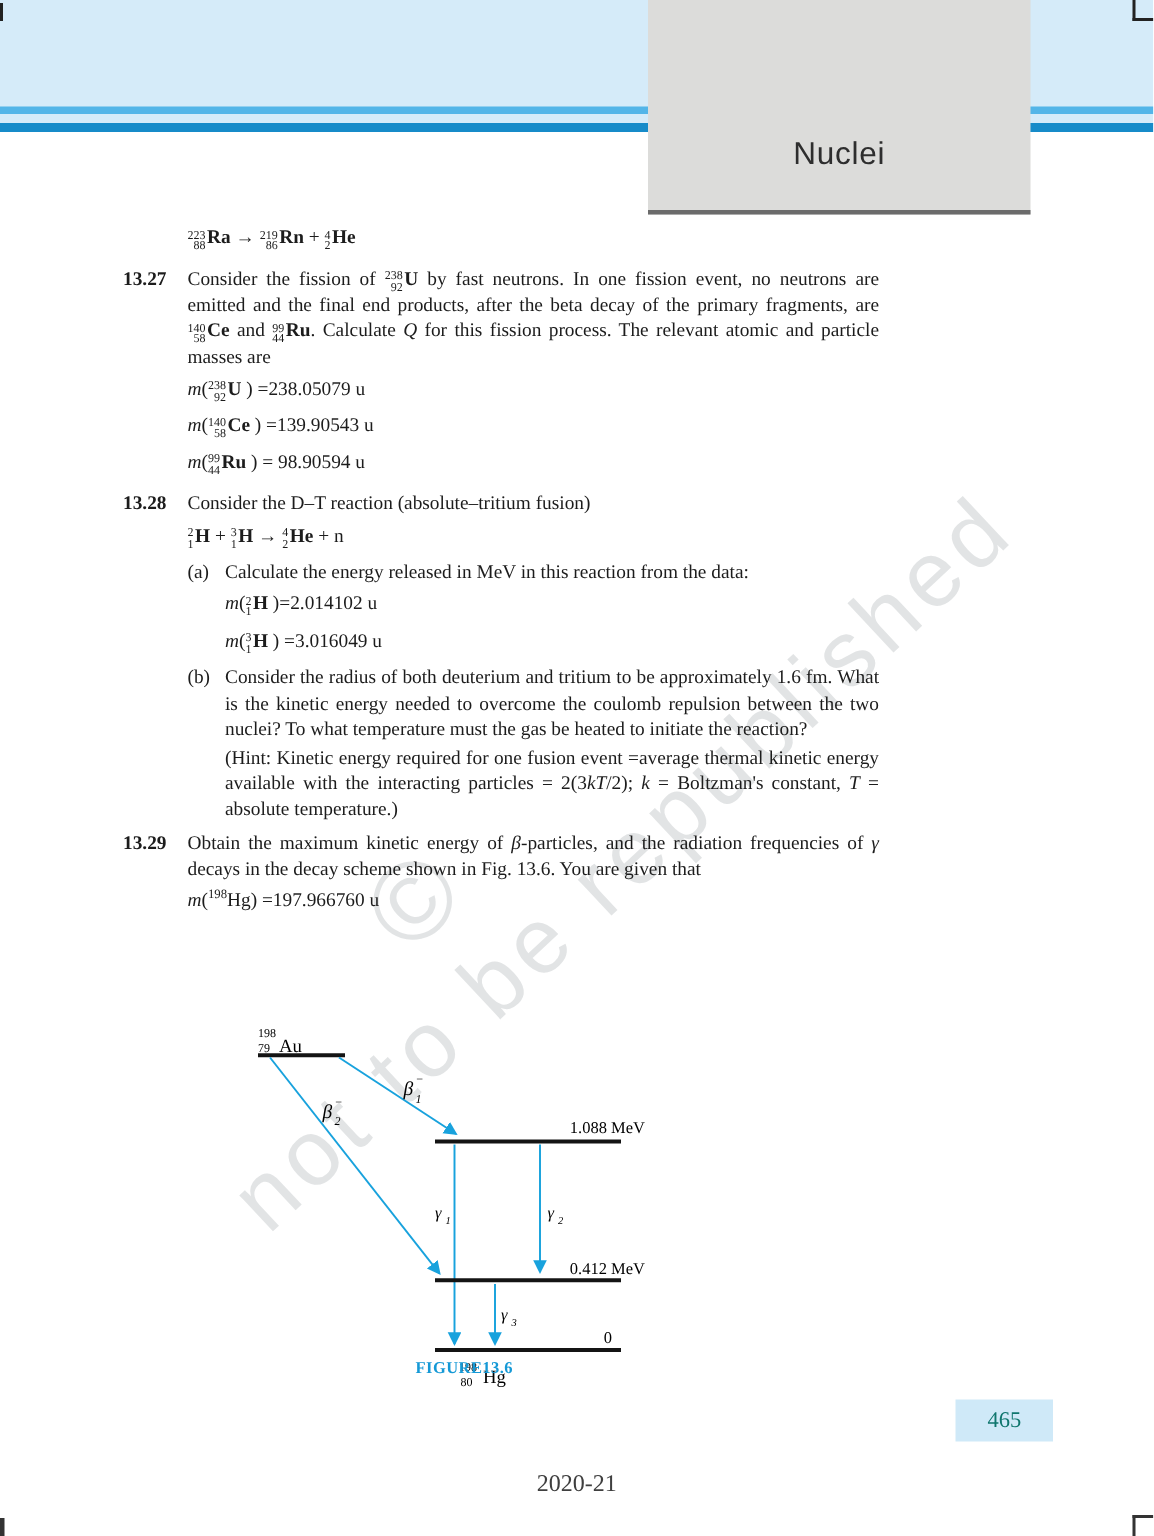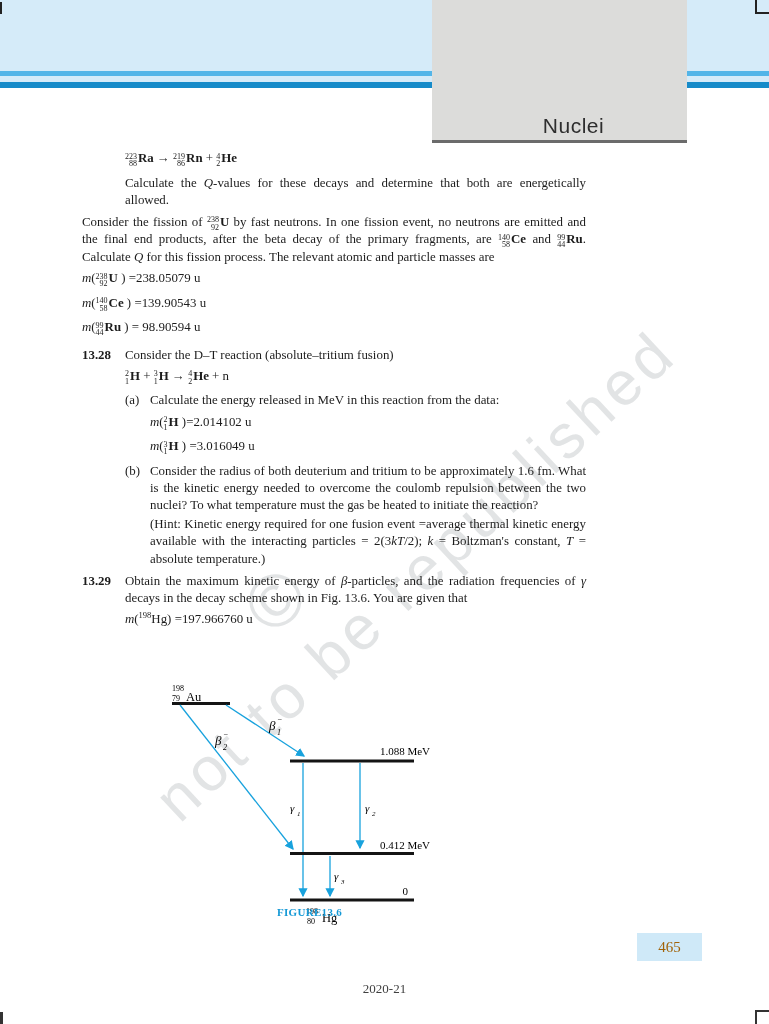--- a/index.html
+++ b/index.html
@@ -5,22 +5,22 @@
   html,body{margin:0;padding:0;background:#fff;}
   #page{position:relative;width:769px;height:1024px;background:#ffffff;overflow:hidden;
         font-family:"Liberation Serif","DejaVu Serif",serif;color:#1c1c1c;}
 
   
   .band-light{position:absolute;left:0;top:0;width:769px;height:83px;background:#d5ebf9;}
   .stripe-mid{position:absolute;left:0;top:71px;width:769px;height:5px;background:#53b5e8;}
   .stripe-dark{position:absolute;left:0;top:82px;width:769px;height:6px;background:#168bc9;}
   .chapter-box{position:absolute;left:432px;top:0;width:255px;height:140px;background:#dcdcda;
                border-bottom:3px solid #6b6b6b;z-index:5;}
-  .chapter-title{position:absolute;bottom:2px;left:0;width:100%;text-align:center;
-                 font-family:"Liberation Sans","DejaVu Sans",sans-serif;font-size:21px;color:#2e2e2e;letter-spacing:0.5px;padding-left:14px;}
+  .chapter-title{position:absolute;bottom:25px;left:0;width:100%;text-align:center;
+                 font-family:"Liberation Sans","DejaVu Sans",sans-serif;font-size:21px;color:#2e2e2e;letter-spacing:0.5px;}
 
   
   .mark-tr{position:absolute;top:0;right:0;width:12px;height:12px;border-left:2px solid #222;border-bottom:2px solid #222;}
   .mark-tl{position:absolute;top:2px;left:0;width:2px;height:12px;background:#222;}
   .mark-br{position:absolute;bottom:0;right:0;width:12px;height:12px;border-left:2px solid #333;border-top:2px solid #333;}
   .mark-bl{position:absolute;bottom:0;left:0;width:3px;height:12px;background:#333;}
 
   
   .wm{position:absolute;z-index:1;color:rgba(168,172,176,0.33);font-family:"Liberation Sans","DejaVu Sans",sans-serif;pointer-events:none;}
   .wm-text{left:45px;top:540px;width:740px;text-align:center;font-size:62px;letter-spacing:5px;
@@ -45,23 +45,23 @@
   .nuc .stack{display:inline-block;vertical-align:-4px;text-align:right;
               font-size:8px;line-height:7.5px;margin-right:1px;}
   .nuc .stack span{display:block;}
   .nuc .sym{font-size:inherit;font-weight:bold;}
 
   
   #figure{position:absolute;left:150px;top:668px;z-index:2;}
   .fig-caption{position:absolute;left:277px;top:906px;z-index:2;font-weight:bold;font-size:11px;
                color:#1599d6;letter-spacing:0.3px;}
   .page-badge{position:absolute;left:637px;top:933px;width:65px;height:28px;background:#cfe9f8;z-index:2;
-              display:flex;align-items:center;justify-content:center;font-size:15px;color:#a16207;}
+              display:flex;align-items:center;justify-content:center;font-size:15px;color:#0f766e;}
   .footer{position:absolute;left:0;top:981px;width:100%;text-align:center;z-index:2;
-          font-size:13px;color:#3f3f3f;}
+          font-size:16px;color:#3f3f3f;}
 </style>
 </head>
 <body>
 
 <div id="page">
 
   <div class="band-light"></div>
   <div class="stripe-mid"></div>
   <div class="stripe-dark"></div>
   <div class="chapter-box">
@@ -74,24 +74,24 @@
   <div class="mark-br"></div>
 
   <div class="wm wm-c">©</div>
   <div class="wm wm-text">not to be republished</div>
 
   <div id="content">
       <div class="prob">
         <div class="pnum"></div>
         <div class="pbody">
           <div class="blk-formula"><span class="nuc"><span class="stack"><span>223</span><span>88</span></span><span class="sym">Ra</span></span> → <span class="nuc"><span class="stack"><span>219</span><span>86</span></span><span class="sym">Rn</span></span> + <span class="nuc"><span class="stack"><span>4</span><span>2</span></span><span class="sym">He</span></span></div>
-          <div class="blk-p">Calculate the <i>Q</i>-values for these decays and determine that both are energetically allowed.</div>
         </div>
       </div>
       <div class="prob">
+        <div class="pnum">13.27</div>
         <div class="pbody">
           <div class="blk-p">Consider the fission of <span class="nuc"><span class="stack"><span>238</span><span>92</span></span><span class="sym">U</span></span> by fast neutrons. In one fission event, no neutrons are emitted and the final end products, after the beta decay of the primary fragments, are <span class="nuc"><span class="stack"><span>140</span><span>58</span></span><span class="sym">Ce</span></span> and <span class="nuc"><span class="stack"><span>99</span><span>44</span></span><span class="sym">Ru</span></span>. Calculate <i>Q</i> for this fission process. The relevant atomic and particle masses are</div>
           <div class="blk-formula"><i>m</i>(<span class="nuc"><span class="stack"><span>238</span><span>92</span></span><span class="sym">U</span></span> ) =238.05079 u</div>
           <div class="blk-formula"><i>m</i>(<span class="nuc"><span class="stack"><span>140</span><span>58</span></span><span class="sym">Ce</span></span> ) =139.90543 u</div>
           <div class="blk-formula"><i>m</i>(<span class="nuc"><span class="stack"><span>99</span><span>44</span></span><span class="sym">Ru</span></span> ) = 98.90594 u</div>
         </div>
       </div>
       <div class="prob">
         <div class="pnum">13.28</div>
         <div class="pbody">

